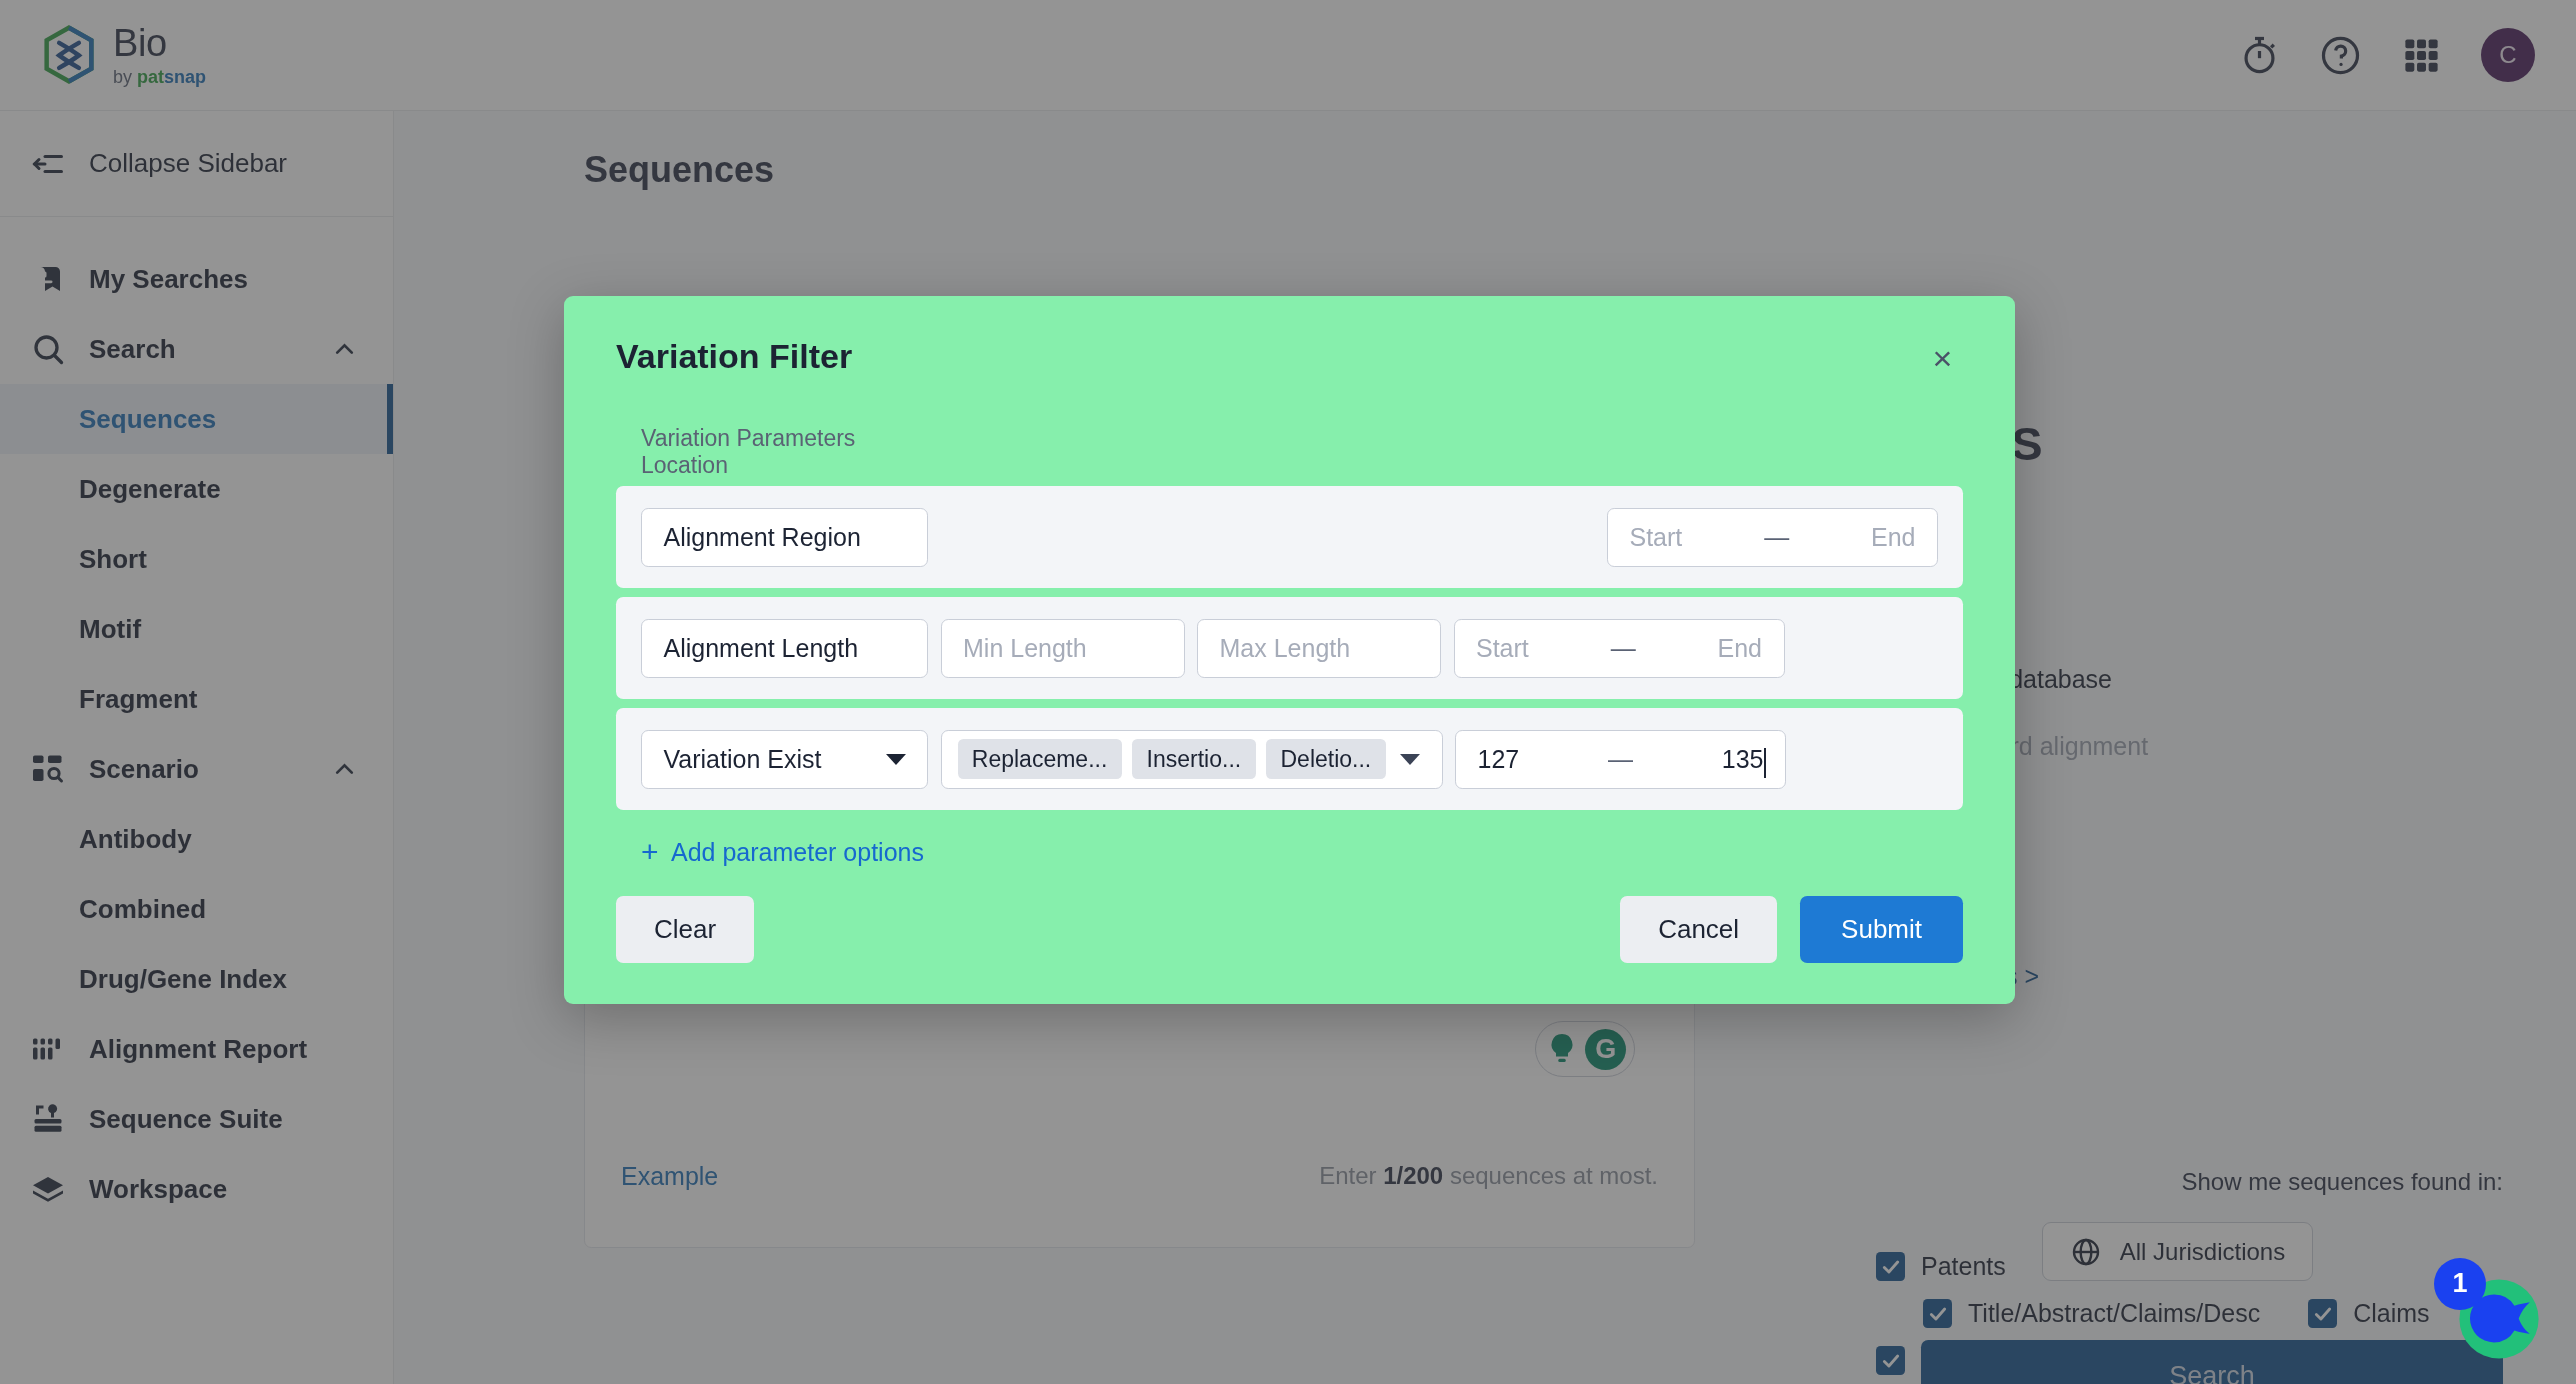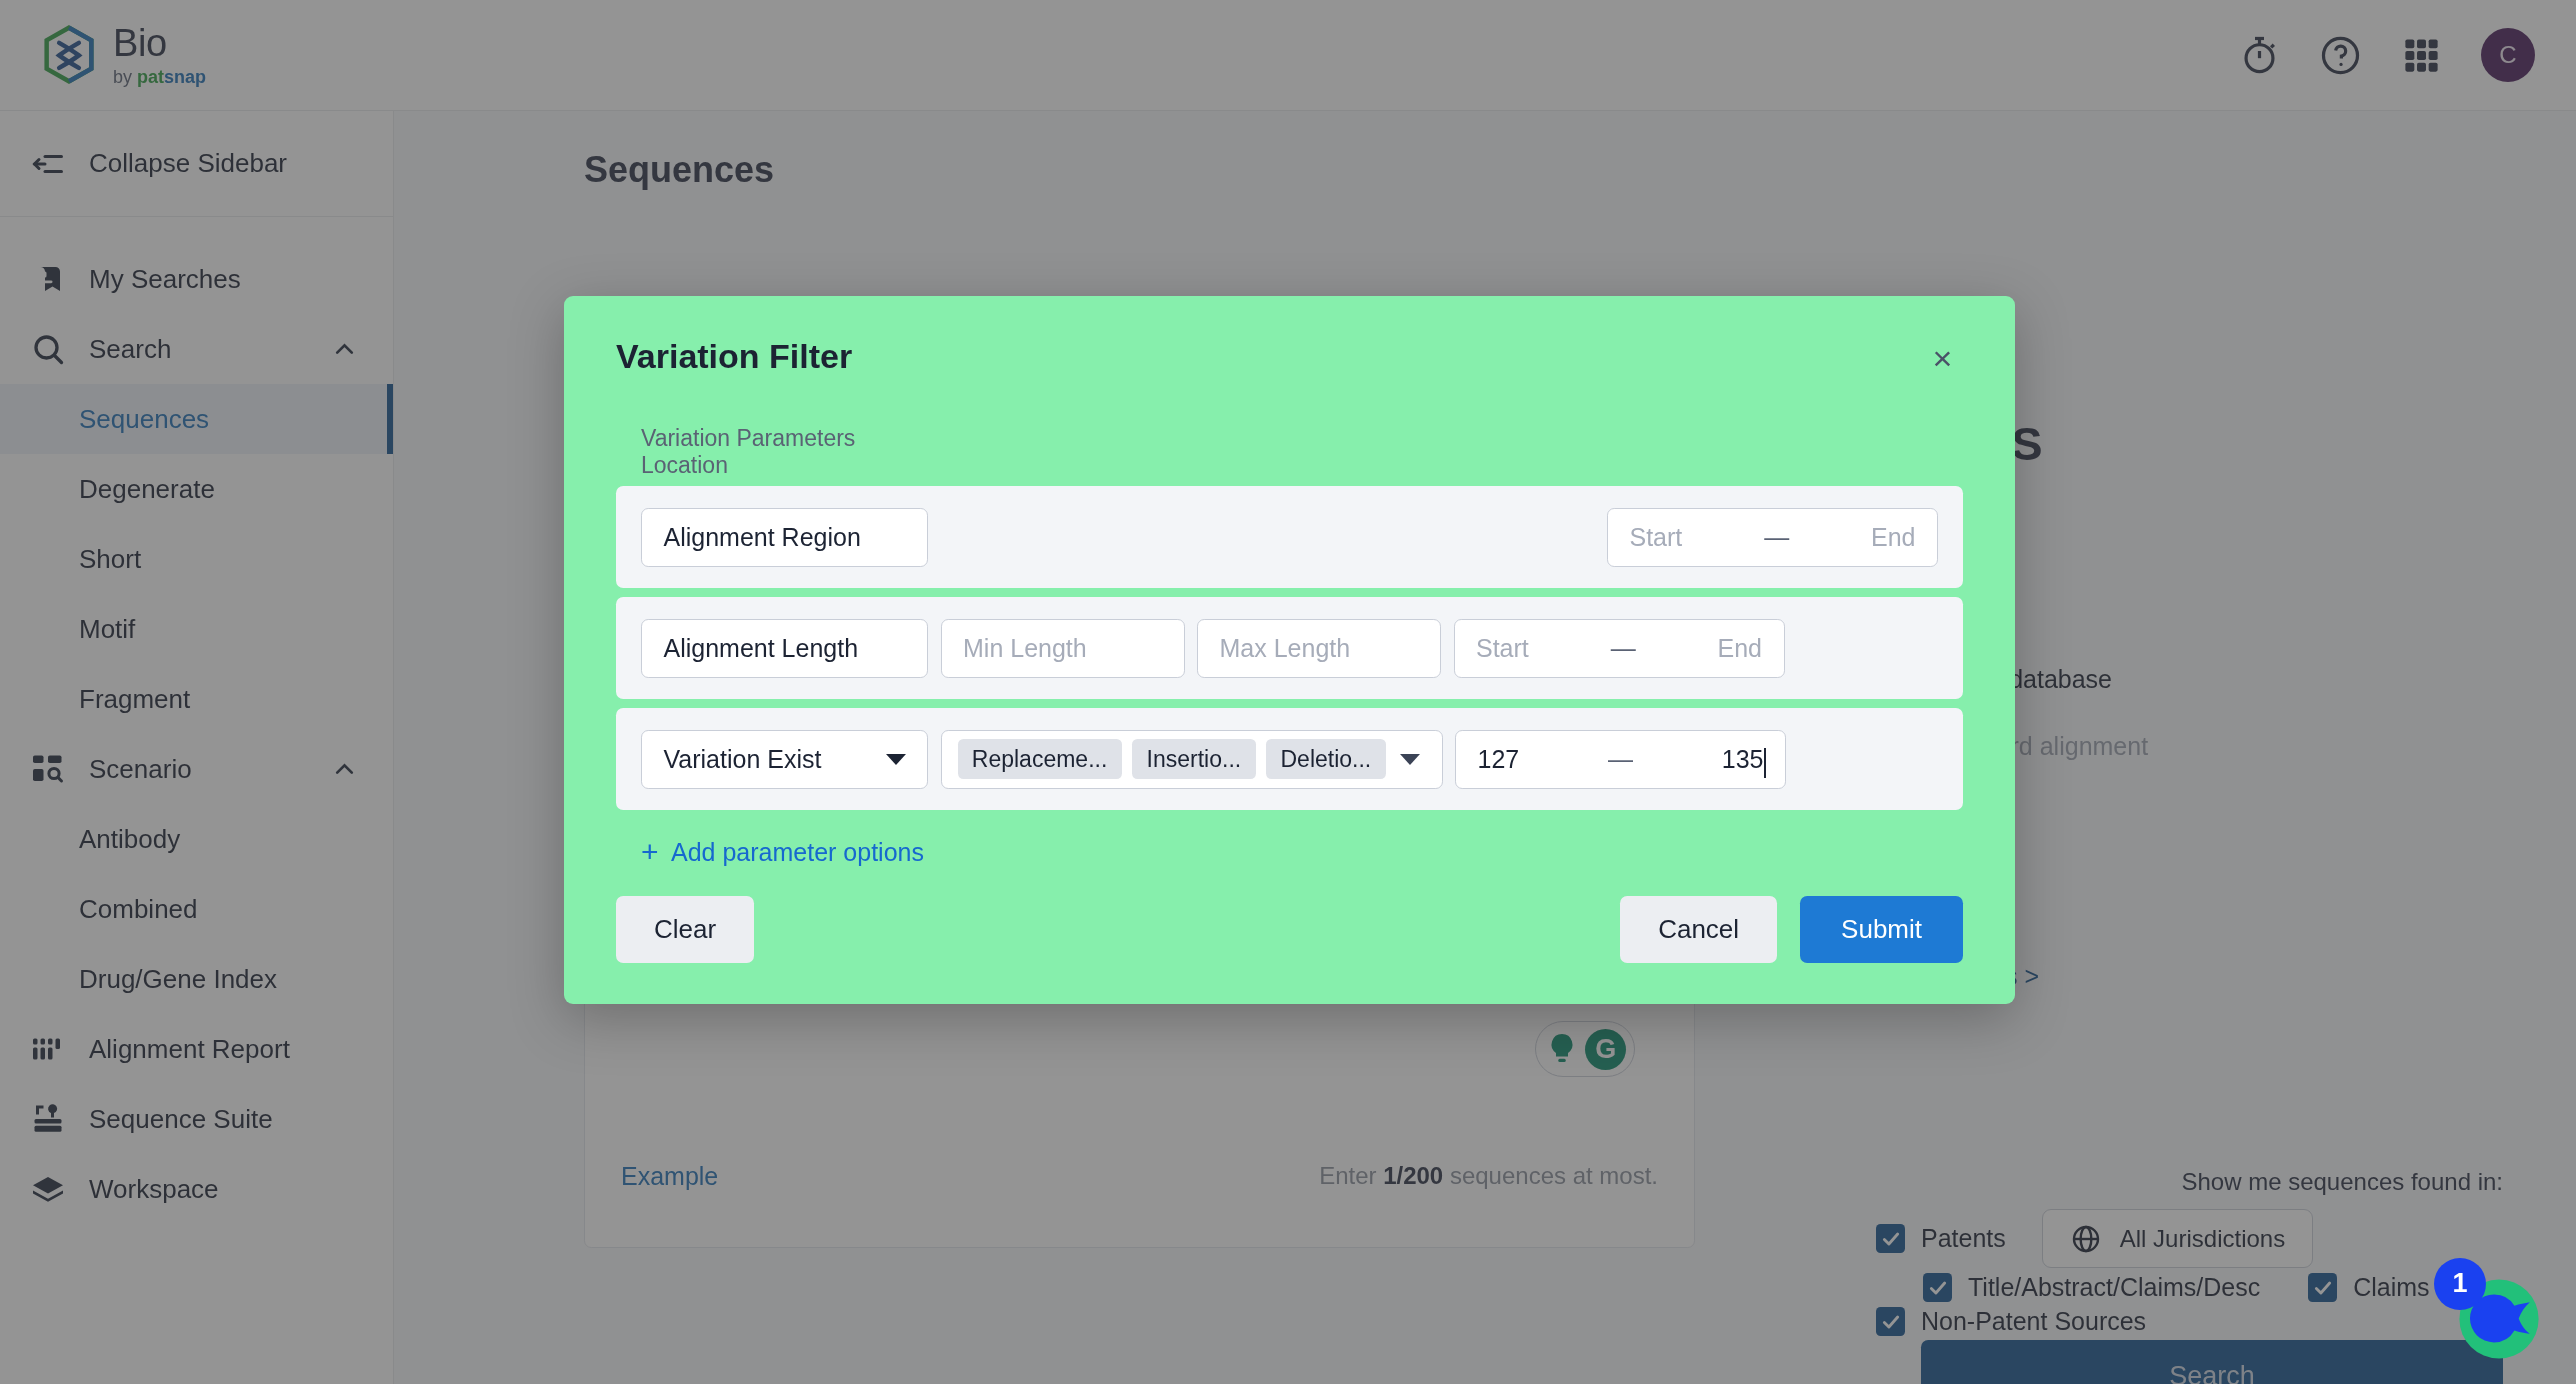--- a/index.html
+++ b/index.html
@@ -45,21 +45,21 @@
   .sidebar {
     position: absolute; top: 111px; left: 0; width: 394px; bottom: 0;
     background: #ffffff; border-right: 0.9px solid #e6e8ec;
   }
   .collapse-row {
     height: 106px; display: flex; align-items: center; gap: 23px;
     padding-left: 30px; border-bottom: 0.9px solid #e6e8ec;
     cursor: pointer;
   }
   .collapse-row .lbl { font-size: 26px; color: #1c2333; }
-  .nav { padding-top: 27px; }
+  .nav { padding-top: 27px; font-weight: bold; }
   .nav-item {
     height: 70px; display: flex; align-items: center;
     padding-left: 30px; cursor: pointer; position: relative;
   }
   .nav-item .ic { width: 36px; height: 36px; margin-right: 23px; flex: 0 0 36px; color:#222b3d; }
   .nav-item .lbl { font-size: 26px; color: #1c2333; }
   .nav-item .chev { margin-left: auto; margin-right: 36px; width: 25px; height: 25px; color:#222b3d; }
   .nav-sub { height: 70px; display: flex; align-items: center; padding-left: 79px; cursor: pointer; position: relative; }
   .nav-sub .lbl { font-size: 26px; color: #1c2333; }
   .nav-sub.active { background: #eef2f8; }
@@ -124,21 +124,21 @@
     position: absolute; right: 59px; bottom: 170px;
     width: 100px; height: 56px; border: 0.9px solid #c9ced8; border-radius: 29px;
     background: #fff; display: flex; align-items: center; justify-content: center; gap: 5.4px;
   }
   .gram-a { width: 36px; height: 36px; color: #0b8a6a; }
   .gram-b { width: 41px; height: 41px; border-radius: 50%; background: #0b8a6a; color:#fff;
             display:flex; align-items:center; justify-content:center; font-size: 27px; font-weight:700; }
 
   .found-label { position: absolute; right: 73px; top: 1057px; font-size: 24px; color: #2b3245; }
   .found-rows { position: absolute; right: 73px; top: 1093px; width: 627px; }
-  .fr { display: flex; align-items: center; gap: 16px; margin-top: 5px; }
+  .fr { display: flex; align-items: flex-end; gap: 16px; margin-top: 18px; }
   .juris-btn {
     margin-left: 20px; display: flex; align-items: center; gap: 18px;
     border: 0.9px solid #c9ced8; border-radius: 9px; background: #fff;
     padding: 12.5px 27px; font-size: 24px; color: #1c2333; cursor: pointer;
   }
   .globe { width: 32px; height: 32px; color: #1c2333; }
   .search-btn {
     position: absolute; right: 73px; top: 1229px; width: 582px; height: 72px;
     background: #14538f; color: #cfd8e4; border: none; border-radius: 7.2px;
     font-size: 27px; cursor: pointer;

